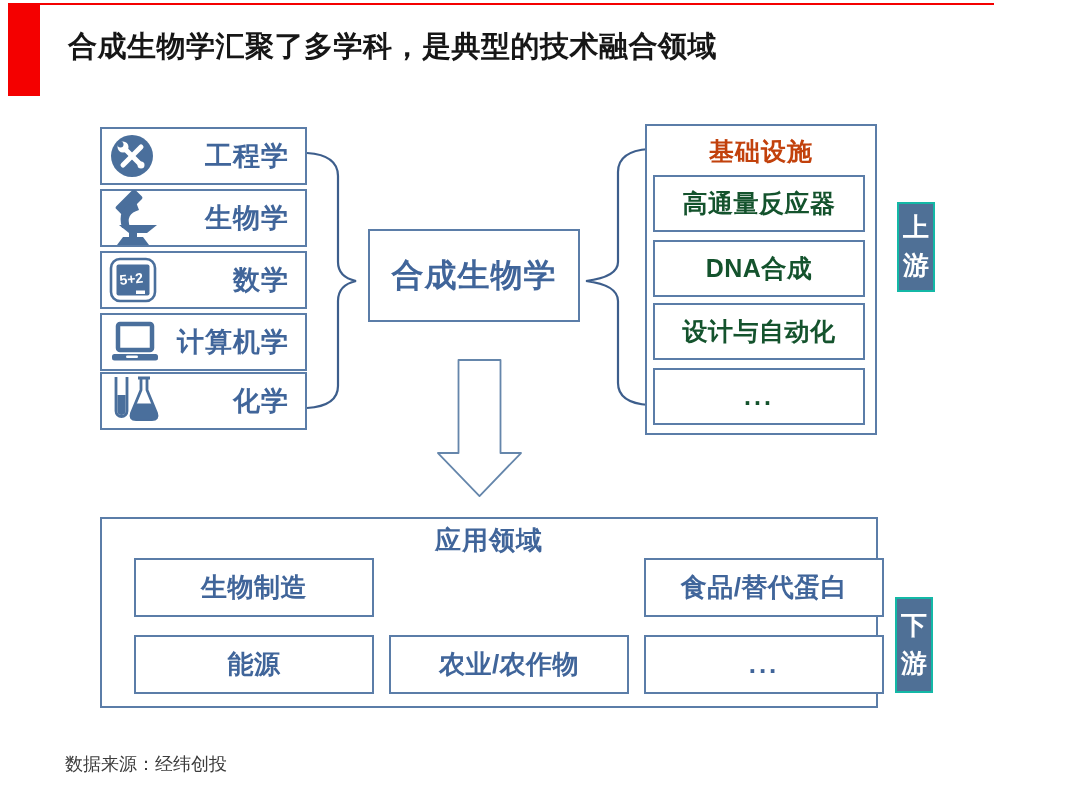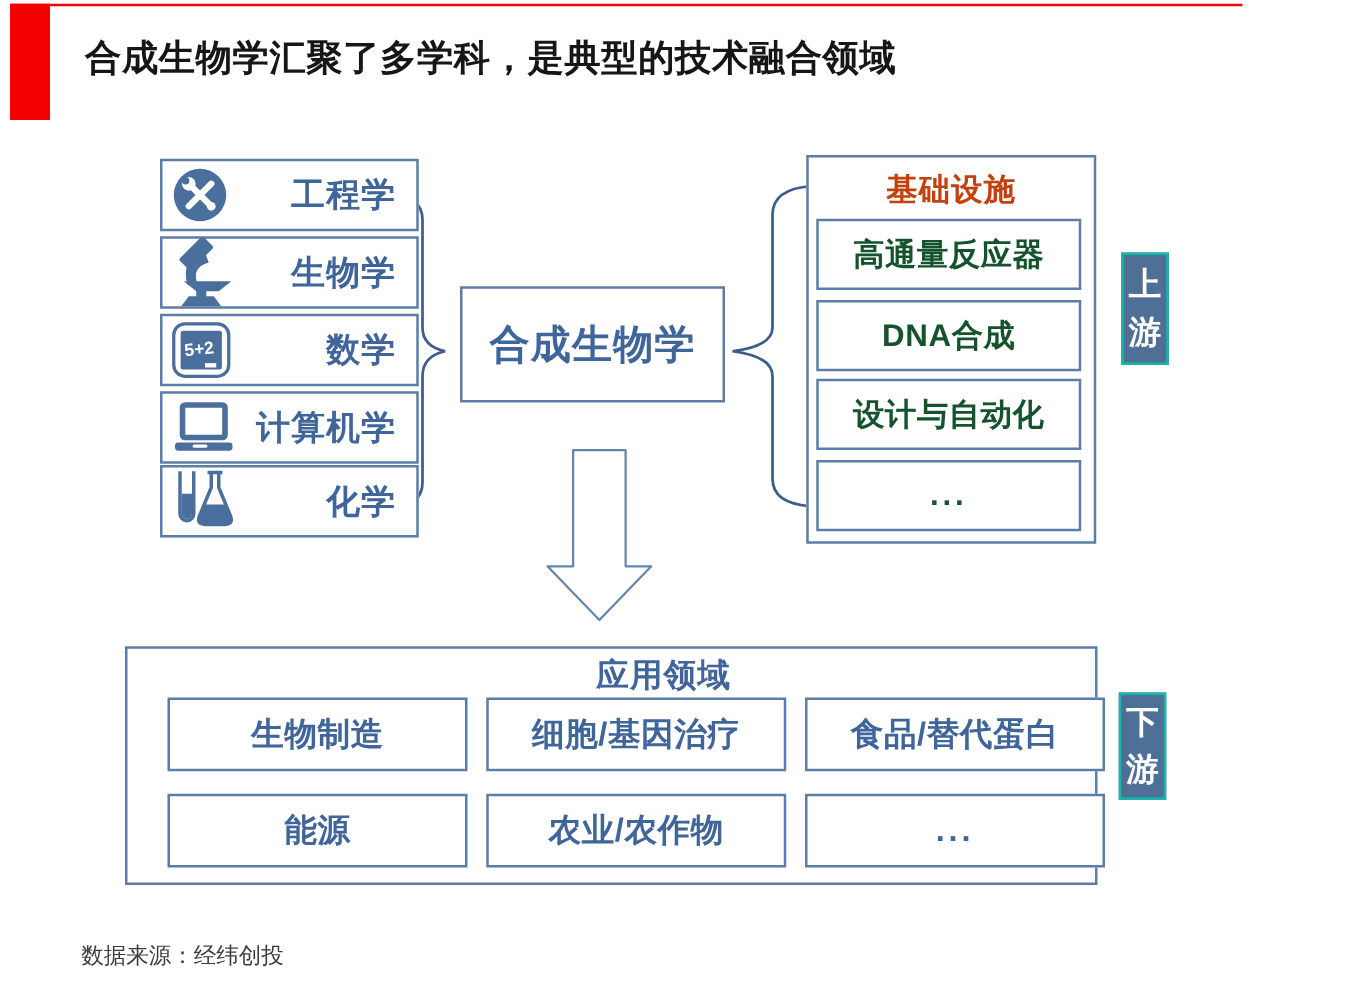--- a/index.html
+++ b/index.html
@@ -10,21 +10,21 @@
   
   .top-line{position:absolute;left:8px;top:3px;width:986px;height:2px;background:#f40000;}
   .red-bar{position:absolute;left:8px;top:3px;width:32px;height:93px;background:#f40000;}
   .title{
     position:absolute;left:68px;top:27px;width:960px;
     font-size:29px;font-weight:700;color:#161616;letter-spacing:0.5px;
   }
   
   .dbox{position:absolute;background:#ffffff;border:2px solid #5b7da8;box-sizing:border-box;}
   
-  .disc{left:100px;width:207px;height:58px;margin-left:28px;}
+  .disc{left:100px;width:207px;height:58px;}
   .disc .icon{position:absolute;left:7px;top:0;height:100%;display:flex;align-items:center;}
   .disc .lbl{
     position:absolute;right:16px;top:0;height:100%;display:flex;align-items:center;
     font-size:27px;font-weight:700;color:#40659a;letter-spacing:1px;
   }
   
   .center-box{
     left:368px;top:229px;width:212px;height:93px;
     display:flex;align-items:center;justify-content:center;
     font-size:32px;font-weight:700;color:#40659a;letter-spacing:1px;
@@ -44,27 +44,27 @@
     font-size:25px;font-weight:700;color:#14532d;letter-spacing:0.5px;
   }
   
   .tag{
     position:absolute;width:38px;background:#4f7096;border:2px solid #14b8a6;box-sizing:border-box;
     color:#ffffff;font-size:26px;font-weight:700;line-height:1.45;
     display:flex;align-items:center;justify-content:center;text-align:center;
     word-break:break-all;padding:2px 0;
   }
   .tag-up{left:897px;top:202px;height:90px;}
-  .tag-down{left:895px;top:554px;height:86px;}
+  .tag-down{left:895px;top:597px;height:96px;}
   
   .apps-outer{left:100px;top:517px;width:778px;height:191px;}
   .apps-header{
     position:absolute;left:100px;top:521px;width:778px;height:38px;
     display:flex;align-items:center;justify-content:center;
-    font-size:26px;font-weight:700;color:#40659a;letter-spacing:1px;padding-left:42px;
+    font-size:26px;font-weight:700;color:#40659a;letter-spacing:1px;
   }
   .app-item{
     width:240px;height:59px;
     display:flex;align-items:center;justify-content:center;
     font-size:26px;font-weight:700;color:#40659a;letter-spacing:0.5px;margin-left:21px;
   }
   .app-r1{top:558px;} .app-r2{top:635px;}
   .app-c1{left:113px;} .app-c2{left:368px;} .app-c3{left:623px;}
   
   .source{
@@ -161,21 +161,20 @@
   <div class="infra-header">基础设施</div>
   <div class="dbox infra-item" style="top:175px">高通量反应器</div>
   <div class="dbox infra-item" style="top:240px">DNA合成</div>
   <div class="dbox infra-item" style="top:303px">设计与自动化</div>
   <div class="dbox infra-item dots" style="top:368px">...</div>
   <div class="tag tag-up">上游</div>
 
   <div class="dbox apps-outer"></div>
   <div class="apps-header">应用领域</div>
   <div class="dbox app-item app-r1 app-c1">生物制造</div>
-  <div class="dbox app-item app-r1 app-c2">细胞/基因治疗</div>
   <div class="dbox app-item app-r1 app-c3">食品/替代蛋白</div>
   <div class="dbox app-item app-r2 app-c1">能源</div>
   <div class="dbox app-item app-r2 app-c2">农业/农作物</div>
   <div class="dbox app-item app-r2 app-c3 dots">...</div>
   <div class="tag tag-down">下游</div>
 
   <div class="source">数据来源：经纬创投</div>
 
 </div>
 

